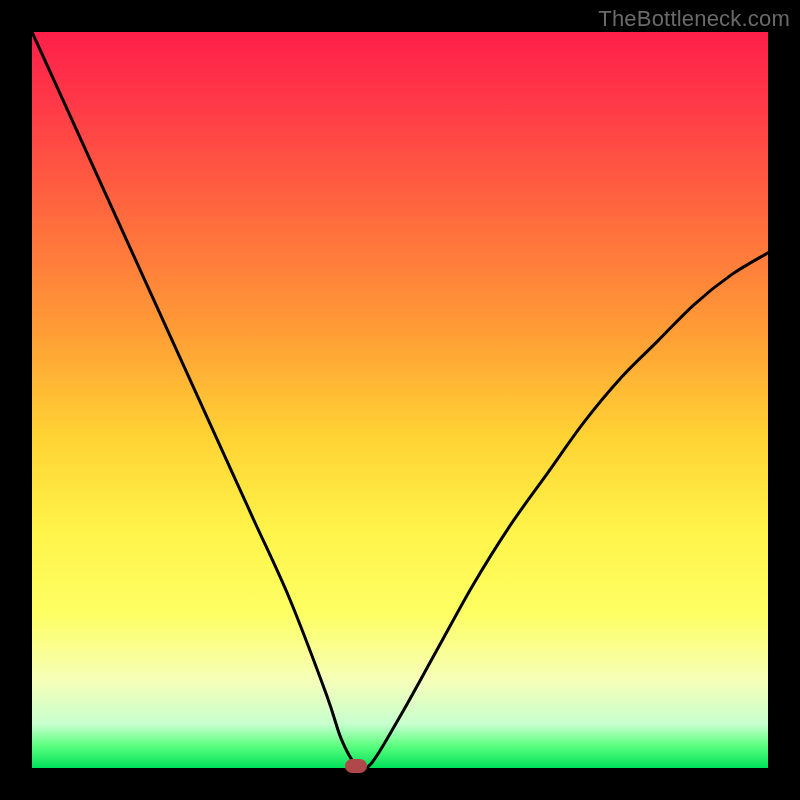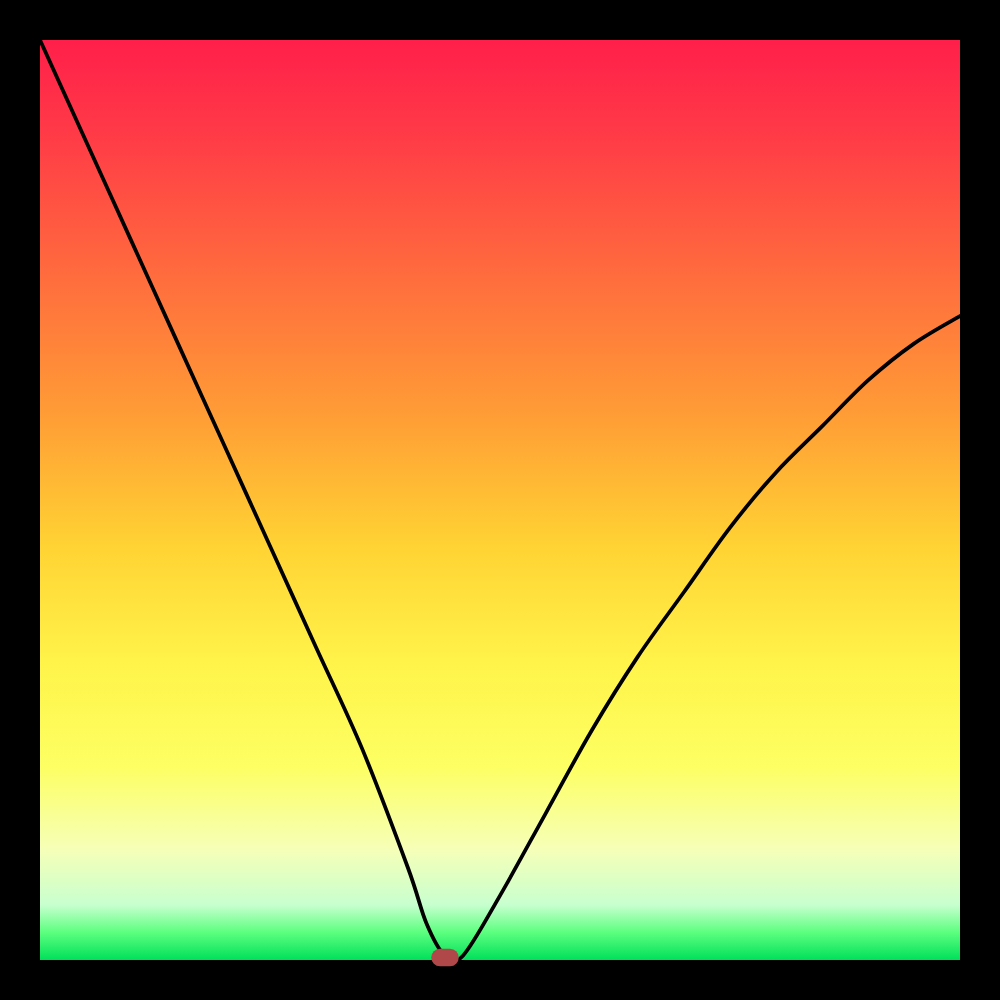--- a/index.html
+++ b/index.html
@@ -63,19 +63,20 @@
     height: 14px;
     border-radius: 7px;
     background: #b0484a;
     transform: translate(-50%, -50%);
   }
 </style>
 </head>
 <body>
 
 <div class="frame">
+  <div class="watermark">TheBottleneck.com</div>
   <div class="plot">
     <svg class="curve" viewBox="0 0 736 736" preserveAspectRatio="none">
       <path fill="none" stroke="#000" stroke-width="3" stroke-linecap="round" d="M 0 0 C 6.13 13.49, 24.53 53.97, 36.80 80.96 C 49.07 107.95, 61.33 134.93, 73.60 161.92 C 85.87 188.91, 98.13 215.89, 110.40 242.88 C 122.67 269.87, 134.93 296.85, 147.20 323.84 C 159.47 350.83, 171.73 377.81, 184.00 404.80 C 196.27 431.79, 208.53 458.77, 220.80 485.76 C 233.07 512.75, 245.33 537.28, 257.60 566.72 C 269.87 596.16, 285.81 639.09, 294.40 662.40 C 302.99 685.71, 304.21 694.91, 309.12 706.56 C 314.03 718.21, 318.93 728.03, 323.84 732.32 C 328.75 736.61, 331.20 740.29, 338.56 732.32 C 345.92 724.35, 356.96 703.49, 368.00 684.48 C 379.04 665.47, 392.53 640.32, 404.80 618.24 C 417.07 596.16, 429.33 572.85, 441.60 552.00 C 453.87 531.15, 466.13 511.52, 478.40 493.12 C 490.67 474.72, 502.93 458.77, 515.20 441.60 C 527.47 424.43, 539.73 406.03, 552.00 390.08 C 564.27 374.13, 576.53 359.41, 588.80 345.92 C 601.07 332.43, 613.33 321.39, 625.60 309.12 C 637.87 296.85, 650.13 283.36, 662.40 272.32 C 674.67 261.28, 686.93 251.47, 699.20 242.88 C 711.47 234.29, 729.87 224.48, 736.00 220.80" id="curvePath"></path>
     </svg>
     <div class="marker" id="marker" style="left: 323.84px; top: 733.792px;"></div>
   </div>
 </div>
 
 </body></html>

